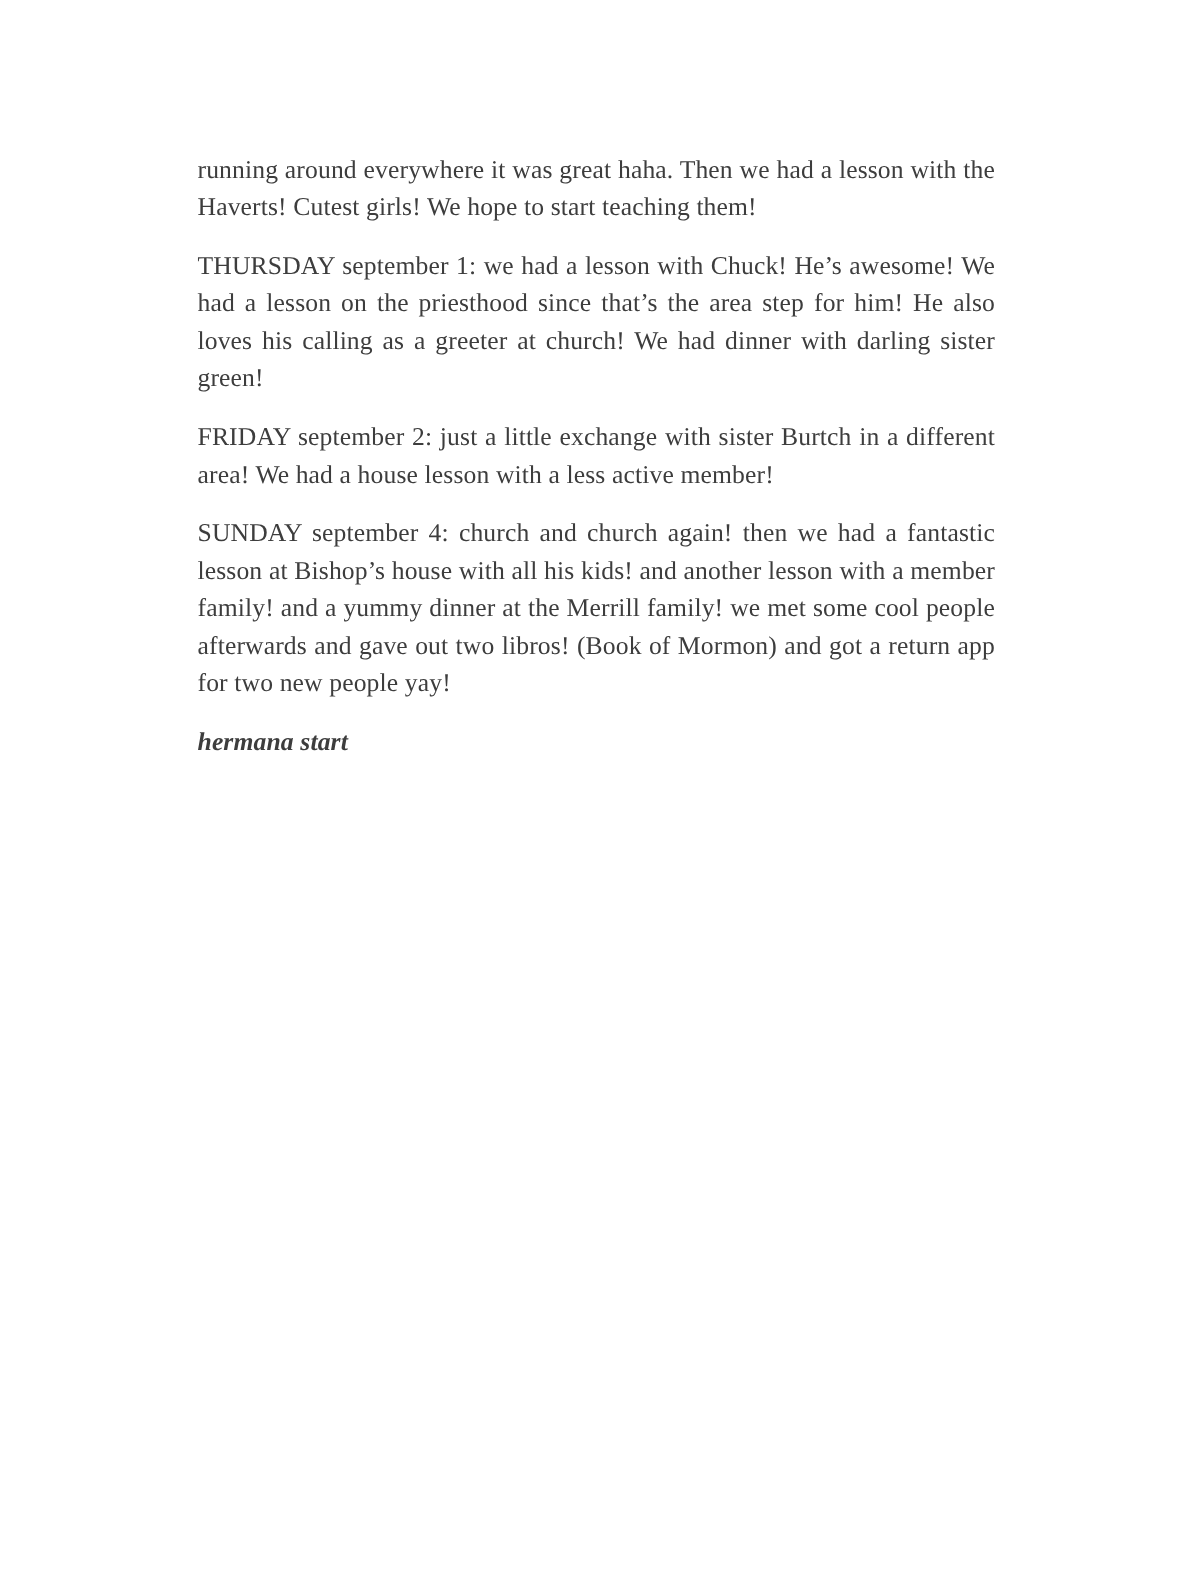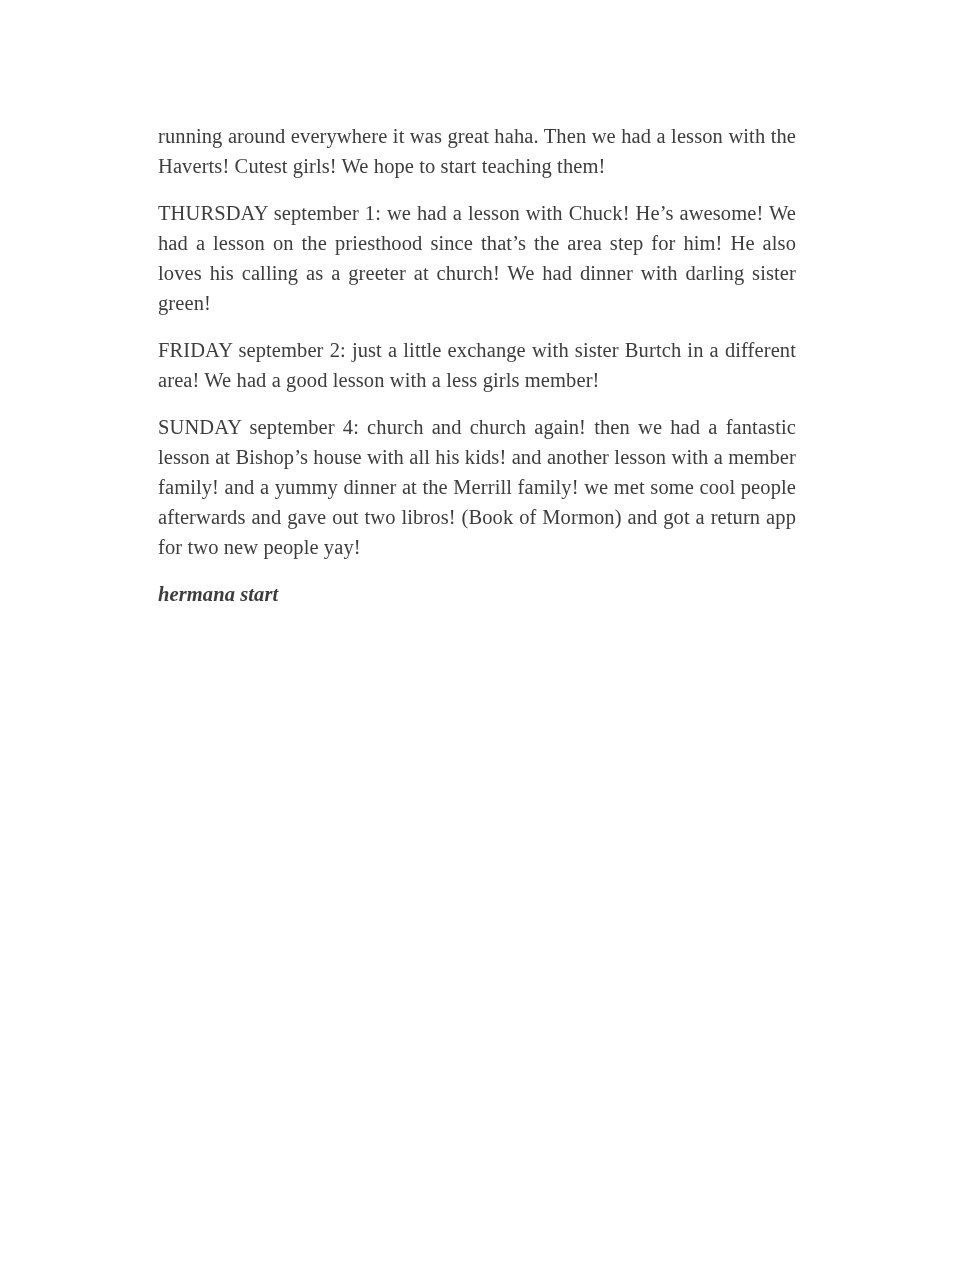--- a/index.html
+++ b/index.html
@@ -45,18 +45,18 @@
     color: #7f1d1d;
   }
 </style>
 </head>
 <body>
 
 <div class="page">
   <div class="content">
     <p>running around everywhere it was great haha. Then we had a lesson with the Haverts! Cutest girls! We hope to start teaching them!</p>
     <p>THURSDAY september 1: we had a lesson with Chuck! He’s awesome! We had a lesson on the priesthood since that’s the area step for him! He also loves his calling as a greeter at church! We had dinner with darling sister green!</p>
-    <p>FRIDAY september 2: just a little exchange with sister Burtch in a different area! We had a good lesson with a less girls member!</p>
+    <p>FRIDAY september 2: just a little exchange with sister Burtch in a different area! We had a house lesson with a less active member!</p>
     <p>SUNDAY september 4: church and church again! then we had a fantastic lesson at Bishop’s house with all his kids! and another lesson with a member family! and a yummy dinner at the Merrill family! we met some cool people afterwards and gave out two libros! (Book of Mormon) and got a return app for two new people yay!</p>
     <p class="signature">hermana start</p>
   </div>
   <div class="page-number">123</div>
 </div>
 
 </body></html>

